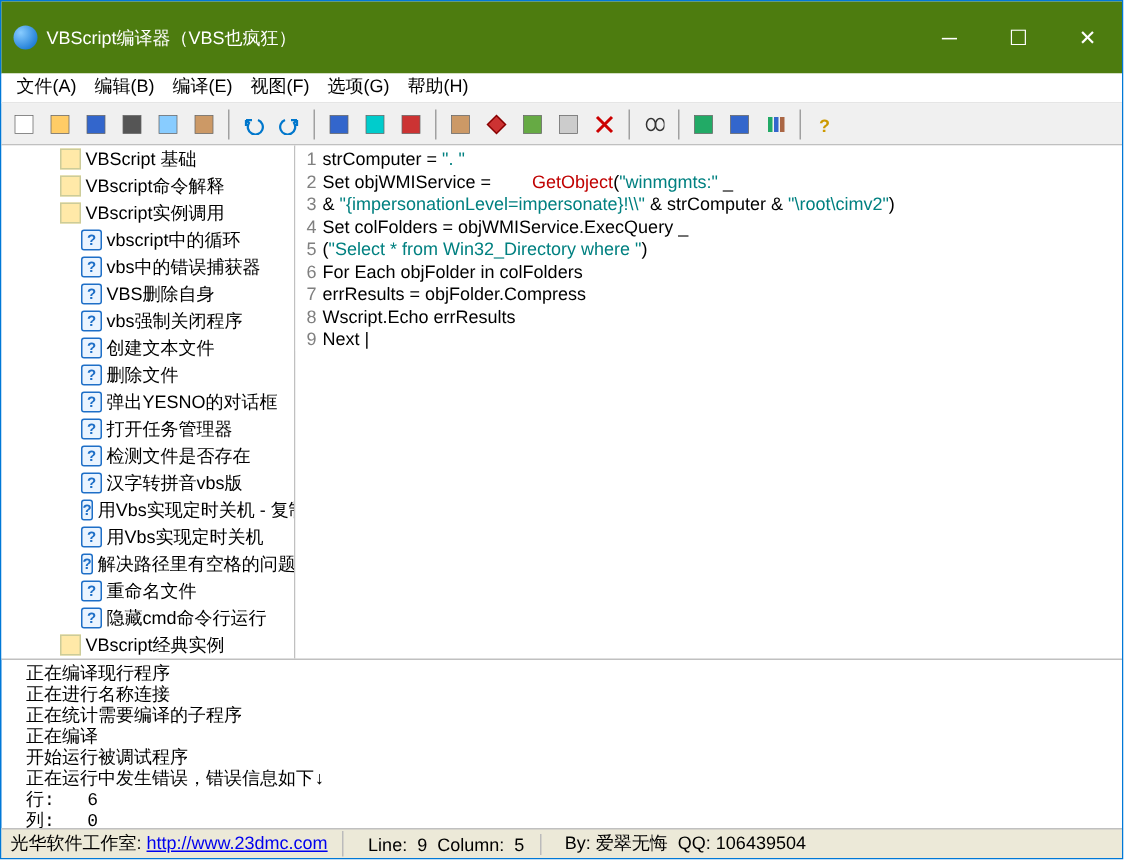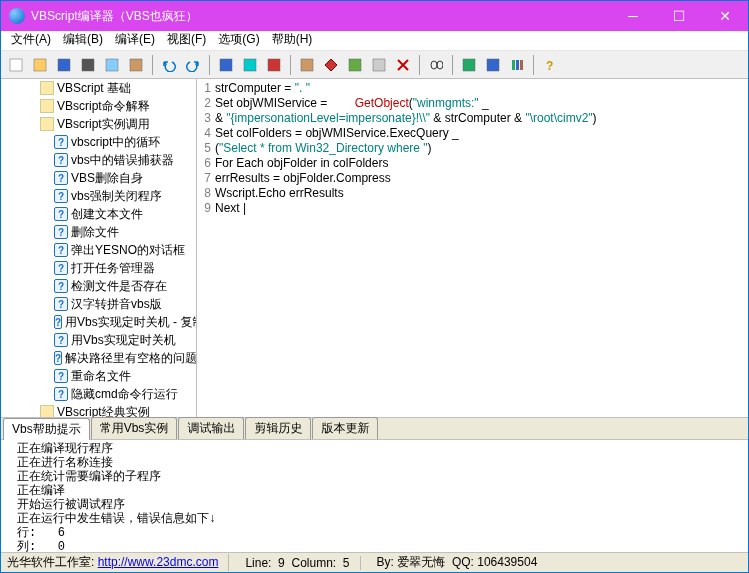--- a/index.html
+++ b/index.html
@@ -1,18 +1,18 @@
 <!DOCTYPE html>
 <html><head>
 <meta charset="utf-8">
 <style>
 * { box-sizing: border-box; margin: 0; padding: 0; font-family: "Microsoft YaHei", "SimSun", Arial, sans-serif; font-size: 12px; }
 html, body { width: 749px; height: 573px; overflow: hidden; background: #fff; }
 .window { width: 749px; height: 573px; border: 1px solid #0078d7; display: flex; flex-direction: column; }
-.titlebar { height: 30px; background: #d946ef; color: #fff; display: flex; align-items: center; padding: 0 0 0 8px; }
+.titlebar { height: 48px; background: #4d7c0f; color: #fff; display: flex; align-items: center; padding: 0 0 0 8px; }
 .titlebar .app-icon { width: 16px; height: 16px; margin-right: 6px; background: radial-gradient(circle at 30% 30%, #8cf, #06c); border-radius: 50%; }
 .titlebar .title { flex: 1; font-size: 12px; }
 .winbtns { display: flex; height: 100%; }
 .winbtns div { width: 46px; display: flex; align-items: center; justify-content: center; color: #fff; font-family: Arial; font-size: 14px; }
 .menubar { height: 20px; background: #fff; display: flex; align-items: flex-end; padding: 0 4px; border-bottom: 1px solid #e5e5e5; }
 .menubar span { padding: 2px 6px; cursor: default; }
 .toolbar { height: 28px; background: #f0f0f0; border-bottom: 1px solid #c0c0c0; display: flex; align-items: center; padding: 0 4px; gap: 2px; }
 .tb-btn { width: 22px; height: 22px; display: flex; align-items: center; justify-content: center; border: 1px solid transparent; }
 .tb-sep { width: 1px; height: 20px; background: #a0a0a0; margin: 0 3px; }
 .main { flex: 1; display: flex; min-height: 0; }
@@ -306,27 +306,20 @@
         <div class="code-line"><span class="gutter">3</span><span class="code"><span>&amp; </span><span class="k-str">"{impersonationLevel=impersonate}!\\"</span><span> &amp; strComputer &amp; </span><span class="k-str">"\root\cimv2"</span><span>)</span></span></div>
         <div class="code-line"><span class="gutter">4</span><span class="code"><span class="k-kw">Set</span><span> colFolders = objWMIService.ExecQuery _</span></span></div>
         <div class="code-line"><span class="gutter">5</span><span class="code"><span>(</span><span class="k-str">"Select * from Win32_Directory where "</span><span>)</span></span></div>
         <div class="code-line"><span class="gutter">6</span><span class="code"><span class="k-kw">For Each</span><span> objFolder </span><span class="k-kw">in</span><span> colFolders</span></span></div>
         <div class="code-line"><span class="gutter">7</span><span class="code"><span>errResults = objFolder.Compress</span></span></div>
         <div class="code-line"><span class="gutter">8</span><span class="code"><span>Wscript.Echo errResults</span></span></div>
         <div class="code-line"><span class="gutter">9</span><span class="code"><span class="k-kw">Next</span><span> |</span></span></div>
       </div>
   </div>
 
-  <div class="bottom-tabs" id="btabs">
-      <div class="btab active">Vbs帮助提示</div>
-      <div class="btab">常用Vbs实例</div>
-      <div class="btab">调试输出</div>
-      <div class="btab">剪辑历史</div>
-      <div class="btab">版本更新</div>
-    </div>
 
   <div class="output" id="output">正在编译现行程序
 正在进行名称连接
 正在统计需要编译的子程序
 正在编译
 开始运行被调试程序
 正在运行中发生错误，错误信息如下↓
 行:   6
 列:   0
 错误: 0x80041017

